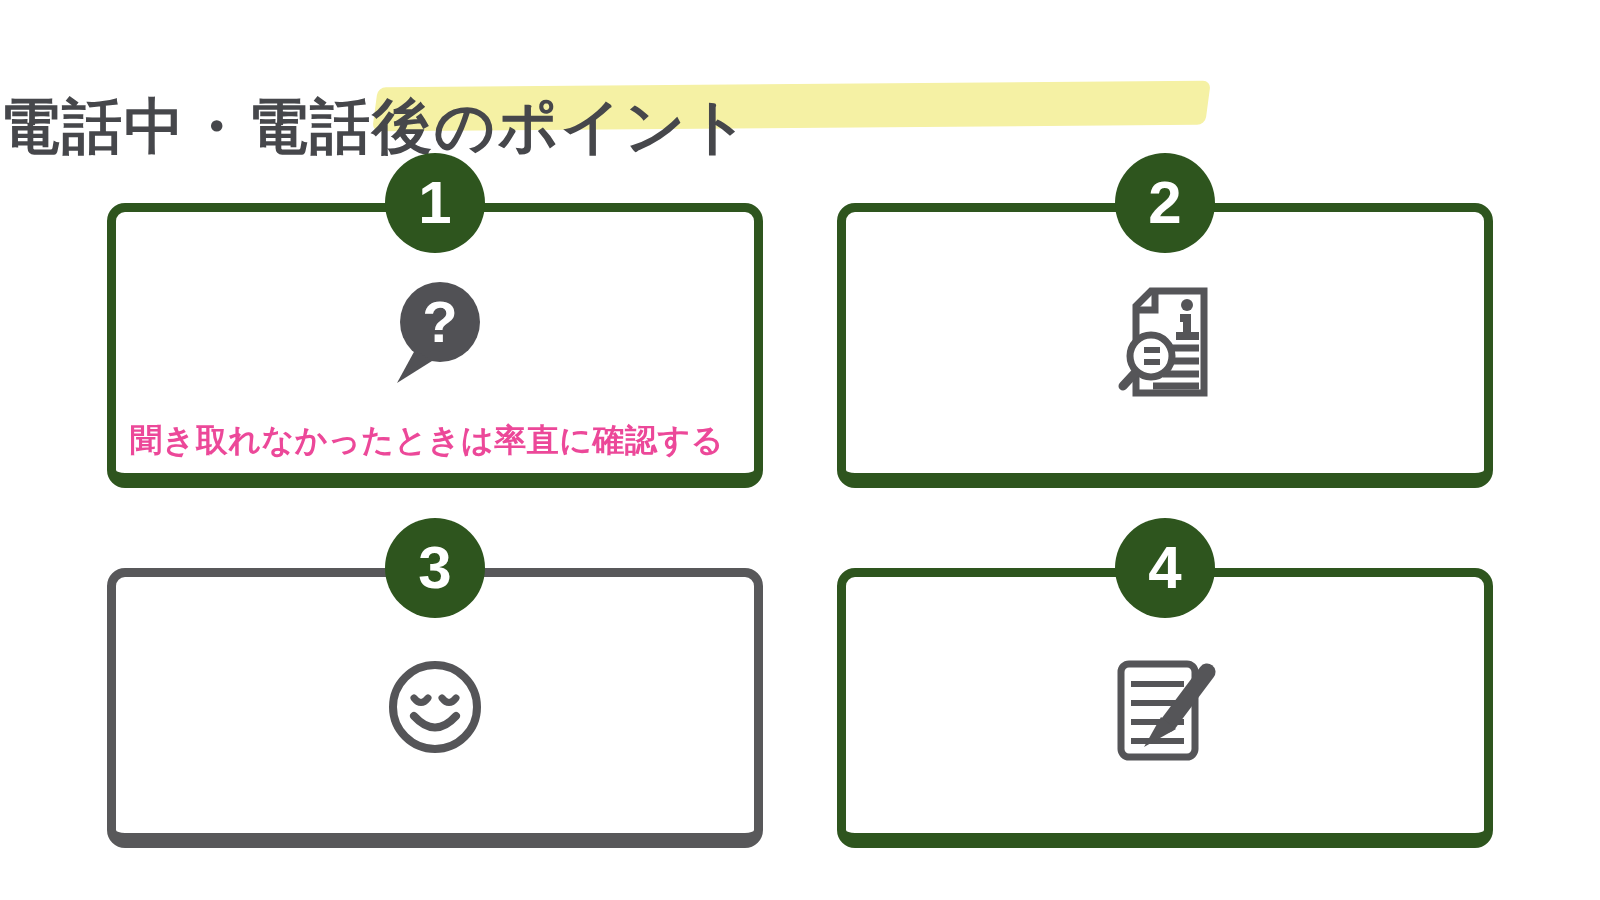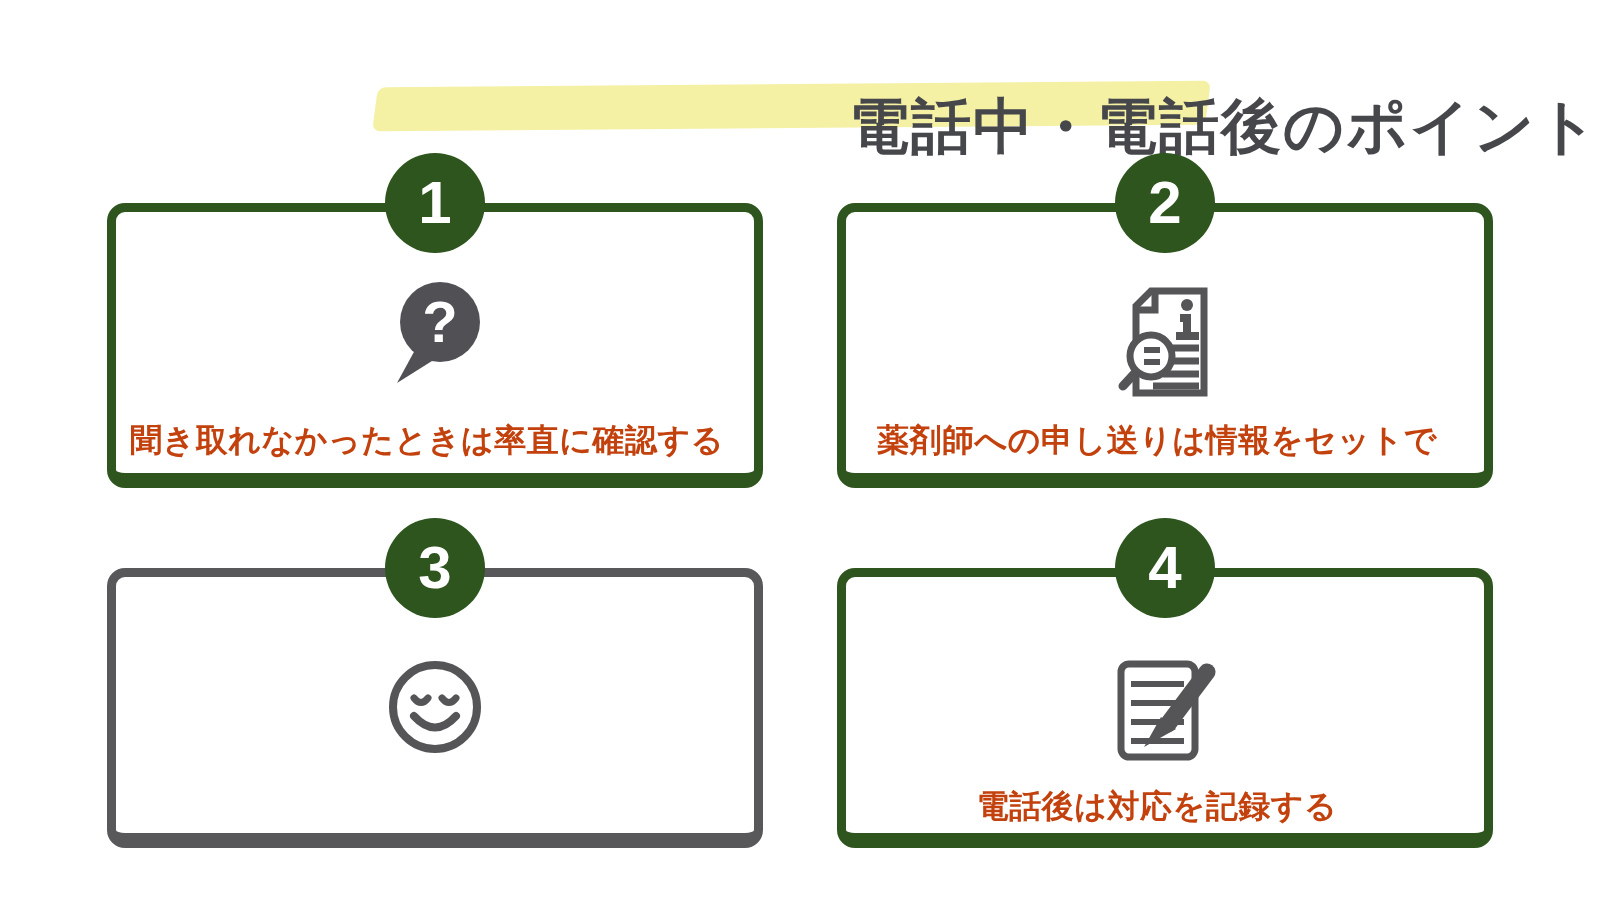--- a/index.html
+++ b/index.html
@@ -11,21 +11,21 @@
   .stage{position:absolute;inset:0;}
 
   
   .title-highlight{
     position:absolute;left:375px;top:84px;width:833px;height:44px;
     background:#F5F1A4;border-radius:8px;
     transform:rotate(-0.45deg) skewX(-8deg);
   }
   .page-title{
     position:absolute;left:0;top:54px;width:1600px;
-    text-align:right;font-size:60px;font-weight:800;letter-spacing:2px;
+    text-align:left;font-size:60px;font-weight:800;letter-spacing:2px;
     color:#46474B;line-height:1.1;
   }
 
   
   .card{
     position:absolute;box-sizing:border-box;background:#ffffff;
     border:9px solid #2E551E;border-bottom-width:15px;border-radius:18px;
   }
   .card.c1{left:107px;top:203px;width:656px;height:285px;}
   .card.c2{left:837px;top:203px;width:656px;height:285px;}
@@ -43,21 +43,21 @@
   }
 
   .icon-wrap{
     position:absolute;left:50%;transform:translateX(-50%);
   }
   .row1 .icon-wrap{top:68px;}
   .row2 .icon-wrap{top:82px;}
 
   .caption{
     position:absolute;left:0;right:16px;text-align:center;
-    font-size:32px;font-weight:bold;color:#c2410c;letter-spacing:0.5px;
+    font-size:32px;font-weight:bold;color:#ec4899;letter-spacing:0.5px;
   }
   .row1 .caption{bottom:10px;}
   .row2 .caption{bottom:4px;}
 </style>
 </head>
 <body style="background: rgb(255, 255, 255);">
 
 <div class="stage">
 
   <div class="title-highlight" style="background: rgb(245, 241, 164);"></div>
@@ -87,21 +87,20 @@
         <path d="M40 13 V30 H23" stroke="#555558" stroke-width="7"></path>
         <circle cx="72" cy="25" r="6" fill="#555558"></circle>
         <path d="M65 38 H72 V53" stroke="#555558" stroke-width="8"></path>
         <path d="M61 56 H84" stroke="#555558" stroke-width="8"></path>
         <path d="M48 68 H84 M48 81 H84 M48 94 H84 M38 106 H84" stroke="#555558" stroke-width="7"></path>
         <circle cx="36" cy="76" r="21" fill="#ffffff" stroke="#555558" stroke-width="7"></circle>
         <path d="M29 70 H45 M29 82 H45" stroke="#555558" stroke-width="6"></path>
         <path d="M20 93 L8 106" stroke="#555558" stroke-width="9" stroke-linecap="round"></path>
       </svg>
     </div>
-    <div class="caption">薬剤師への申し送りは情報をセットで</div>
   </div>
 
   <div class="card c3 row2" style="border-color: rgb(88, 88, 90);">
     <div class="badge" style="background: rgb(46, 85, 30);">
       <span>3</span>
     </div>
     <div class="icon-wrap">
       <svg width="96" height="96" viewBox="0 0 96 96" fill="none" aria-hidden="true">
         <circle cx="48" cy="48" r="42" stroke="#555558" stroke-width="8"></circle>
         <path d="M27 39 Q34 48 41 39" stroke="#555558" stroke-width="7" stroke-linecap="round"></path>
@@ -116,16 +115,15 @@
       <span>4</span>
     </div>
     <div class="icon-wrap">
       <svg width="102" height="102" viewBox="0 0 102 102" fill="none" aria-hidden="true">
         <rect x="7" y="5" width="74" height="93" rx="8" stroke="#555558" stroke-width="7"></rect>
         <path d="M17 25 H70 M17 44 H70 M17 63 H70 M17 82 H70" stroke="#555558" stroke-width="6"></path>
         <path d="M93 13 L54 65" stroke="#555558" stroke-width="17" stroke-linecap="round"></path>
         <path d="M47 58 L62 70 L30 88 Z" fill="#555558"></path>
       </svg>
     </div>
-    <div class="caption">電話後は対応を記録する</div>
   </div>
 
 </div>
 
 </body></html>

